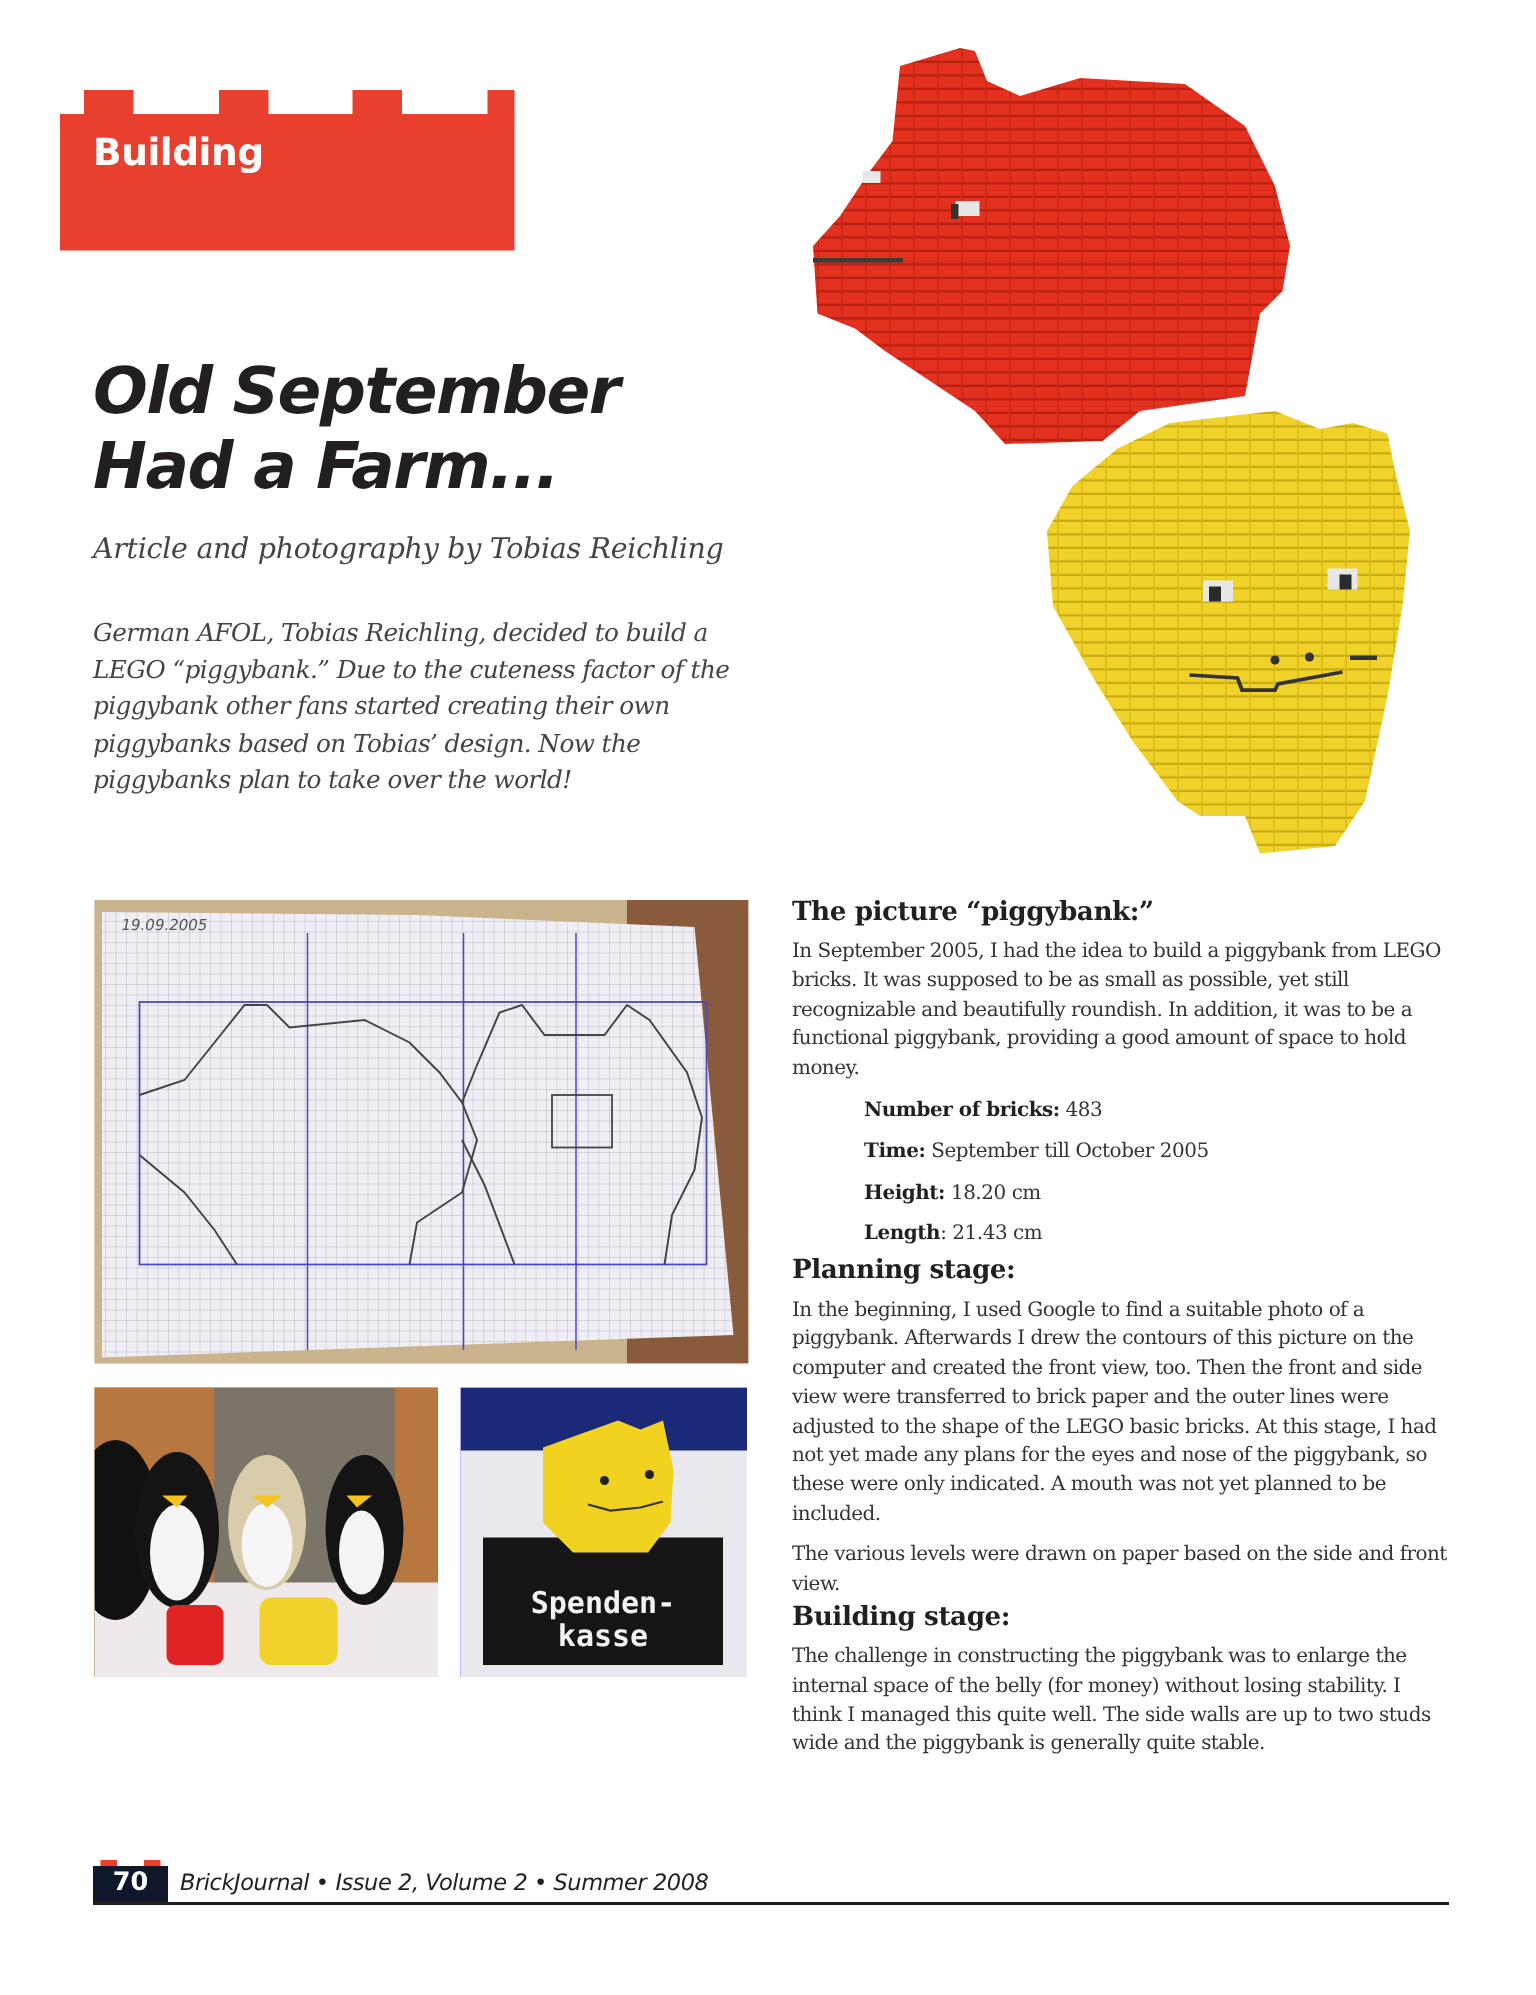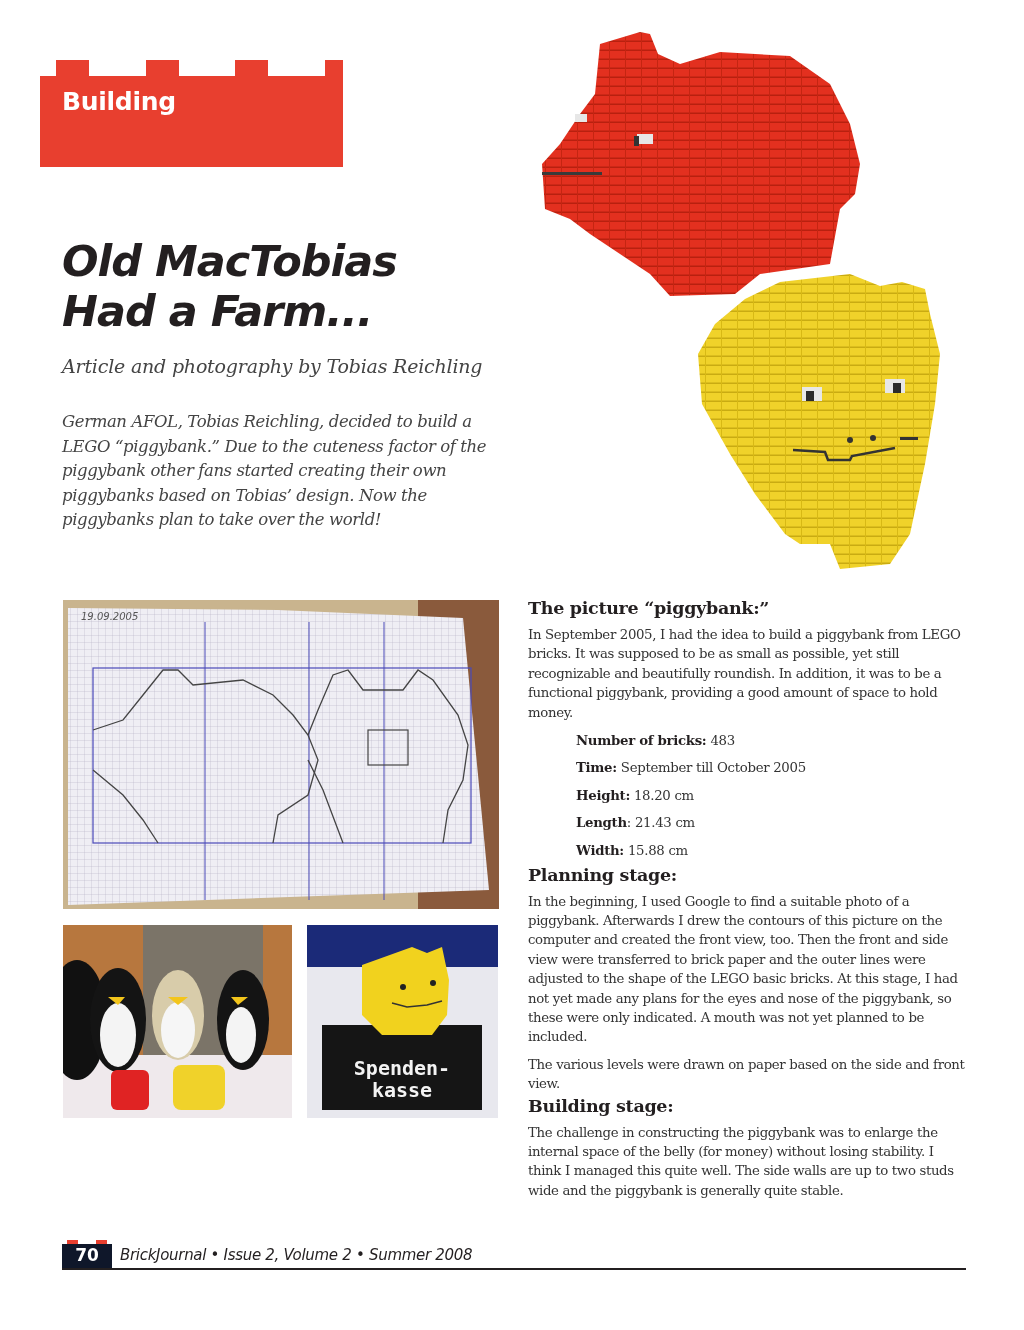--- a/index.html
+++ b/index.html
@@ -47,21 +47,21 @@
 <div class="banner">
   <div class="stud" style="left:16px"></div>
   <div class="stud" style="left:106px"></div>
   <div class="stud" style="left:195px"></div>
   <div class="stud" style="left:285px;width:18px"></div>
   <div class="body"></div>
   <div class="label">Building</div>
 </div>
 
 <div class="title">
-  <div>Old MacTobias</div>
+  <div>Old September</div>
   <div>Had a Farm...</div>
 </div>
 <div class="byline">Article and photography by Tobias Reichling</div>
 <div class="intro">German AFOL, Tobias Reichling, decided to build a LEGO “piggybank.” Due to the cuteness factor of the piggybank other fans started creating their own piggybanks based on Tobias’ design. Now the piggybanks plan to take over the world!</div>
 
 <svg class="hero" viewBox="0 0 432 552" xmlns="http://www.w3.org/2000/svg">
   <defs>
     <pattern id="redBricks" width="16" height="9" patternUnits="userSpaceOnUse">
       <rect width="16" height="9" fill="#e3301f"></rect>
       <rect y="7.5" width="16" height="1.5" fill="#b8200f"></rect>
@@ -157,21 +157,20 @@
 </div>
 
 <div class="col">
   <div class="h2">The picture “piggybank:”</div>
   <div class="p mt4">In September 2005, I had the idea to build a piggybank from LEGO bricks. It was supposed to be as small as possible, yet still recognizable and beautifully roundish. In addition, it was to be a functional piggybank, providing a good amount of space to hold money.</div>
 
   <div class="spec"><b>Number of bricks:</b><span> 483</span></div>
   <div class="spec"><b>Time:</b><span> September till October 2005</span></div>
   <div class="spec"><b>Height:</b><span> 18.20 cm</span></div>
   <div class="spec"><b>Length</b><span>: 21.43 cm</span></div>
-  <div class="spec"><b>Width:</b><span> 15.88 cm</span></div>
 
   <div class="h2" style="margin-top:3px">Planning stage:</div>
   <div class="p mt4">In the beginning, I used Google to find a suitable photo of a piggybank. Afterwards I drew the contours of this picture on the computer and created the front view, too. Then the front and side view were transferred to brick paper and the outer lines were adjusted to the shape of the LEGO basic bricks. At this stage, I had not yet made any plans for the eyes and nose of the piggybank, so these were only indicated. A mouth was not yet planned to be included.</div>
   <div class="p" style="margin-top:8px">The various levels were drawn on paper based on the side and front view.</div>
 
   <div class="h2" style="margin-top:0">Building stage:</div>
   <div class="p mt4">The challenge in constructing the piggybank was to enlarge the internal space of the belly (for money) without losing stability. I think I managed this quite well. The side walls are up to two studs wide and the piggybank is generally quite stable.</div>
 </div>
 
 <div class="footer">

